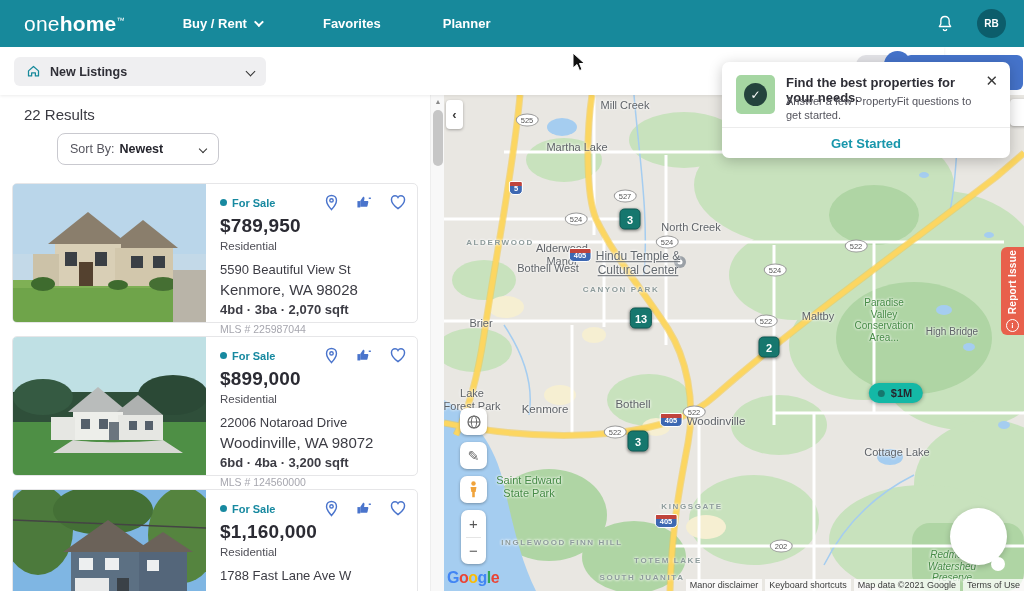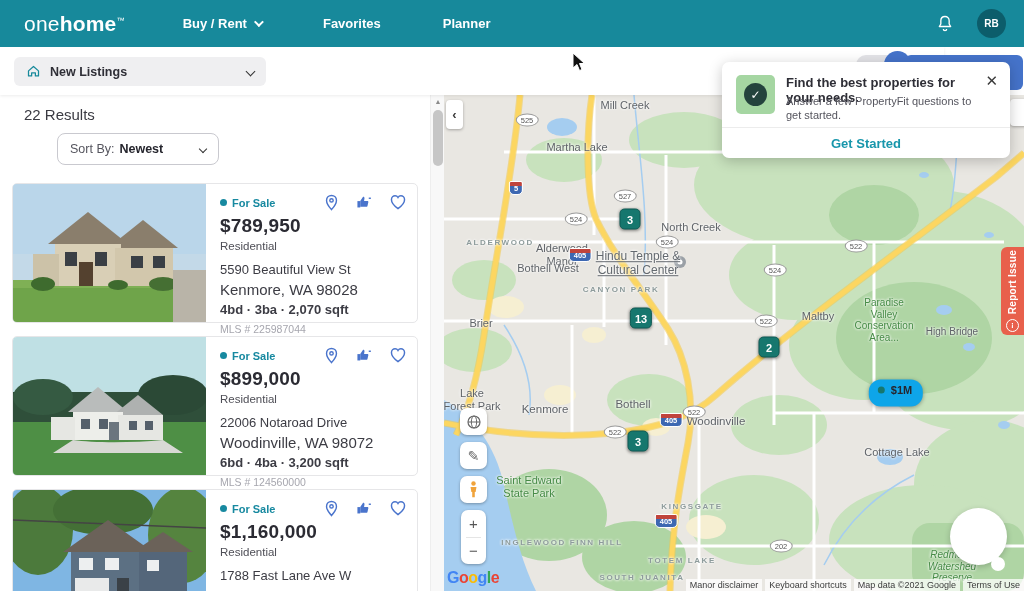--- a/index.html
+++ b/index.html
@@ -55,21 +55,21 @@
   .map { position:absolute; left:444px; top:95px; width:580px; height:496px; background:#E9E7E2; overflow:hidden; z-index:5; }
   .map svg.base { position:absolute; left:0; top:0; }
   .place { position:absolute; color:#5F6368; font-size:11px; text-align:center; white-space:pre-line; line-height:1.15; text-shadow:0 0 3px #fff,0 0 3px #fff; transform:translate(-50%,-50%); }
   .place.caps { font-size:8px; letter-spacing:1.6px; color:#8D9B9B; font-weight:700; }
   .place.park { color:#468B46; font-size:10px; }
   .place.park-i { color:#468B46; font-size:10px; font-style:italic; }
   .place.poi { color:#646A70; font-size:12px;text-decoration:underline; }
   .shield { position:absolute; transform:translate(-50%,-50%); background:#fff; border:1px solid #9B9B9B; border-radius:50%; font-size:7.5px; color:#555; padding:1px 4px; line-height:1.2; }
   .ishield { position:absolute; transform:translate(-50%,-50%); background:linear-gradient(180deg,#C0443C 0 30%,#3D68B2 30%); color:#fff; font-size:7.5px; font-weight:700; padding:2px 4px 1px; border-radius:2px 2px 5px 5px; border:1px solid #fff; }
   .marker { position:absolute; transform:translate(-50%,-50%); min-width:21px; height:21px; padding:0 4px; background:#16776E; border:1px solid #0E5B54; border-radius:5px; color:#fff; font-size:11px; font-weight:700; display:flex; align-items:center; justify-content:center; box-shadow:0 1px 3px rgba(0,0,0,.4); cursor:pointer; }
-  .price-pill { position:absolute; transform:translate(-50%,-50%); background:#0ea5e9; border-radius:12px; padding:4px 11px 11px 9px; display:flex; align-items:center; gap:6px; font-size:11px; font-weight:700; color:#26262E; box-shadow:0 1px 4px rgba(0,0,0,.35); cursor:pointer;text-align:right; }
+  .price-pill { position:absolute; transform:translate(-50%,-50%); background:#14b8a6; border-radius:12px; padding:4px 11px 4px 9px; display:flex; align-items:center; gap:6px; font-size:11px; font-weight:700; color:#26262E; box-shadow:0 1px 4px rgba(0,0,0,.35); cursor:pointer;text-align:right; }
   .price-pill .dot { width:7px; height:7px; border-radius:50%; background:#16776E; }
   .collapse-tab { position:absolute; left:2px; top:5px; width:17px; height:29px; background:#fff; border-radius:4px; box-shadow:0 1px 3px rgba(0,0,0,.3); color:#3A3A3A; font-size:13px; font-weight:700; display:flex; align-items:center; justify-content:center; cursor:pointer; }
   .mini-box { position:absolute; right:-4px; top:4px; width:18px; height:27px; background:#fff; border-radius:4px; box-shadow:0 1px 3px rgba(0,0,0,.3); }
   .ctl { position:absolute; left:16px; width:27px; height:27px; background:#fff; border-radius:7px; box-shadow:0 1px 3px rgba(0,0,0,.3); display:flex; align-items:center; justify-content:center; cursor:pointer; }
   .zoom-ctl { position:absolute; left:17px; width:25px; height:54px; background:#fff; border-radius:7px; box-shadow:0 1px 3px rgba(0,0,0,.3); display:flex; flex-direction:column; }
   .zoom-ctl div { flex:1; display:flex; align-items:center; justify-content:center; font-size:15px; color:#565656; cursor:pointer; }
   .zoom-ctl .zdiv { flex:0 0 1px; background:#E5E5E5; margin:0 5px; }
   .gLogo { position:absolute; left:3px; bottom:4px; font-size:16px; font-weight:600; letter-spacing:-.5px; cursor:pointer; }
   .gLogo span:nth-child(1){color:#4285F4}.gLogo span:nth-child(2){color:#EA4335}.gLogo span:nth-child(3){color:#FBBC05}.gLogo span:nth-child(4){color:#4285F4}.gLogo span:nth-child(5){color:#34A853}.gLogo span:nth-child(6){color:#EA4335}
   .attrib { position:absolute; right:0; bottom:0; display:flex; gap:3px; }
@@ -403,21 +403,21 @@
   <span class="place" style="left:28px;top:305px;">Lake
 Forest Park</span>
   <span class="place" style="left:101px;top:315px;font-size:11.5px;">Kenmore</span>
   <span class="place" style="left:189px;top:310px;font-size:11.5px;">Bothell</span>
   <span class="place" style="left:272px;top:327px;font-size:11.5px;">Woodinville</span>
   <span class="place" style="left:453px;top:357px;">Cottage Lake</span>
   <span class="place park" style="left:85px;top:392px;font-size:11px;">Saint Edward
 State Park</span>
   <span class="place caps" style="left:248px;top:412px;">KINGSGATE</span>
   <span class="place caps" style="left:118px;top:448px;">INGLEWOOD FINN HILL</span>
-  <span class="place caps" style="left:238px;top:466px;text-align:center;">TOTEM LAKE</span>
+  <span class="place caps" style="left:224px;top:466px;text-align:center;">TOTEM LAKE</span>
   <span class="place caps" style="left:198px;top:483px;">SOUTH JUANITA</span>
   <span class="place park-i" style="left:508px;top:471px;">Redmond
 Watershed
 Preserve</span>
 
   <span class="shield" style="left:83px;top:25px;">525</span>
   <span class="shield" style="left:132px;top:124px;">524</span>
   <span class="shield" style="left:181px;top:101px;">527</span>
   <span class="shield" style="left:223px;top:147px;">524</span>
   <span class="shield" style="left:331px;top:175px;">524</span>

